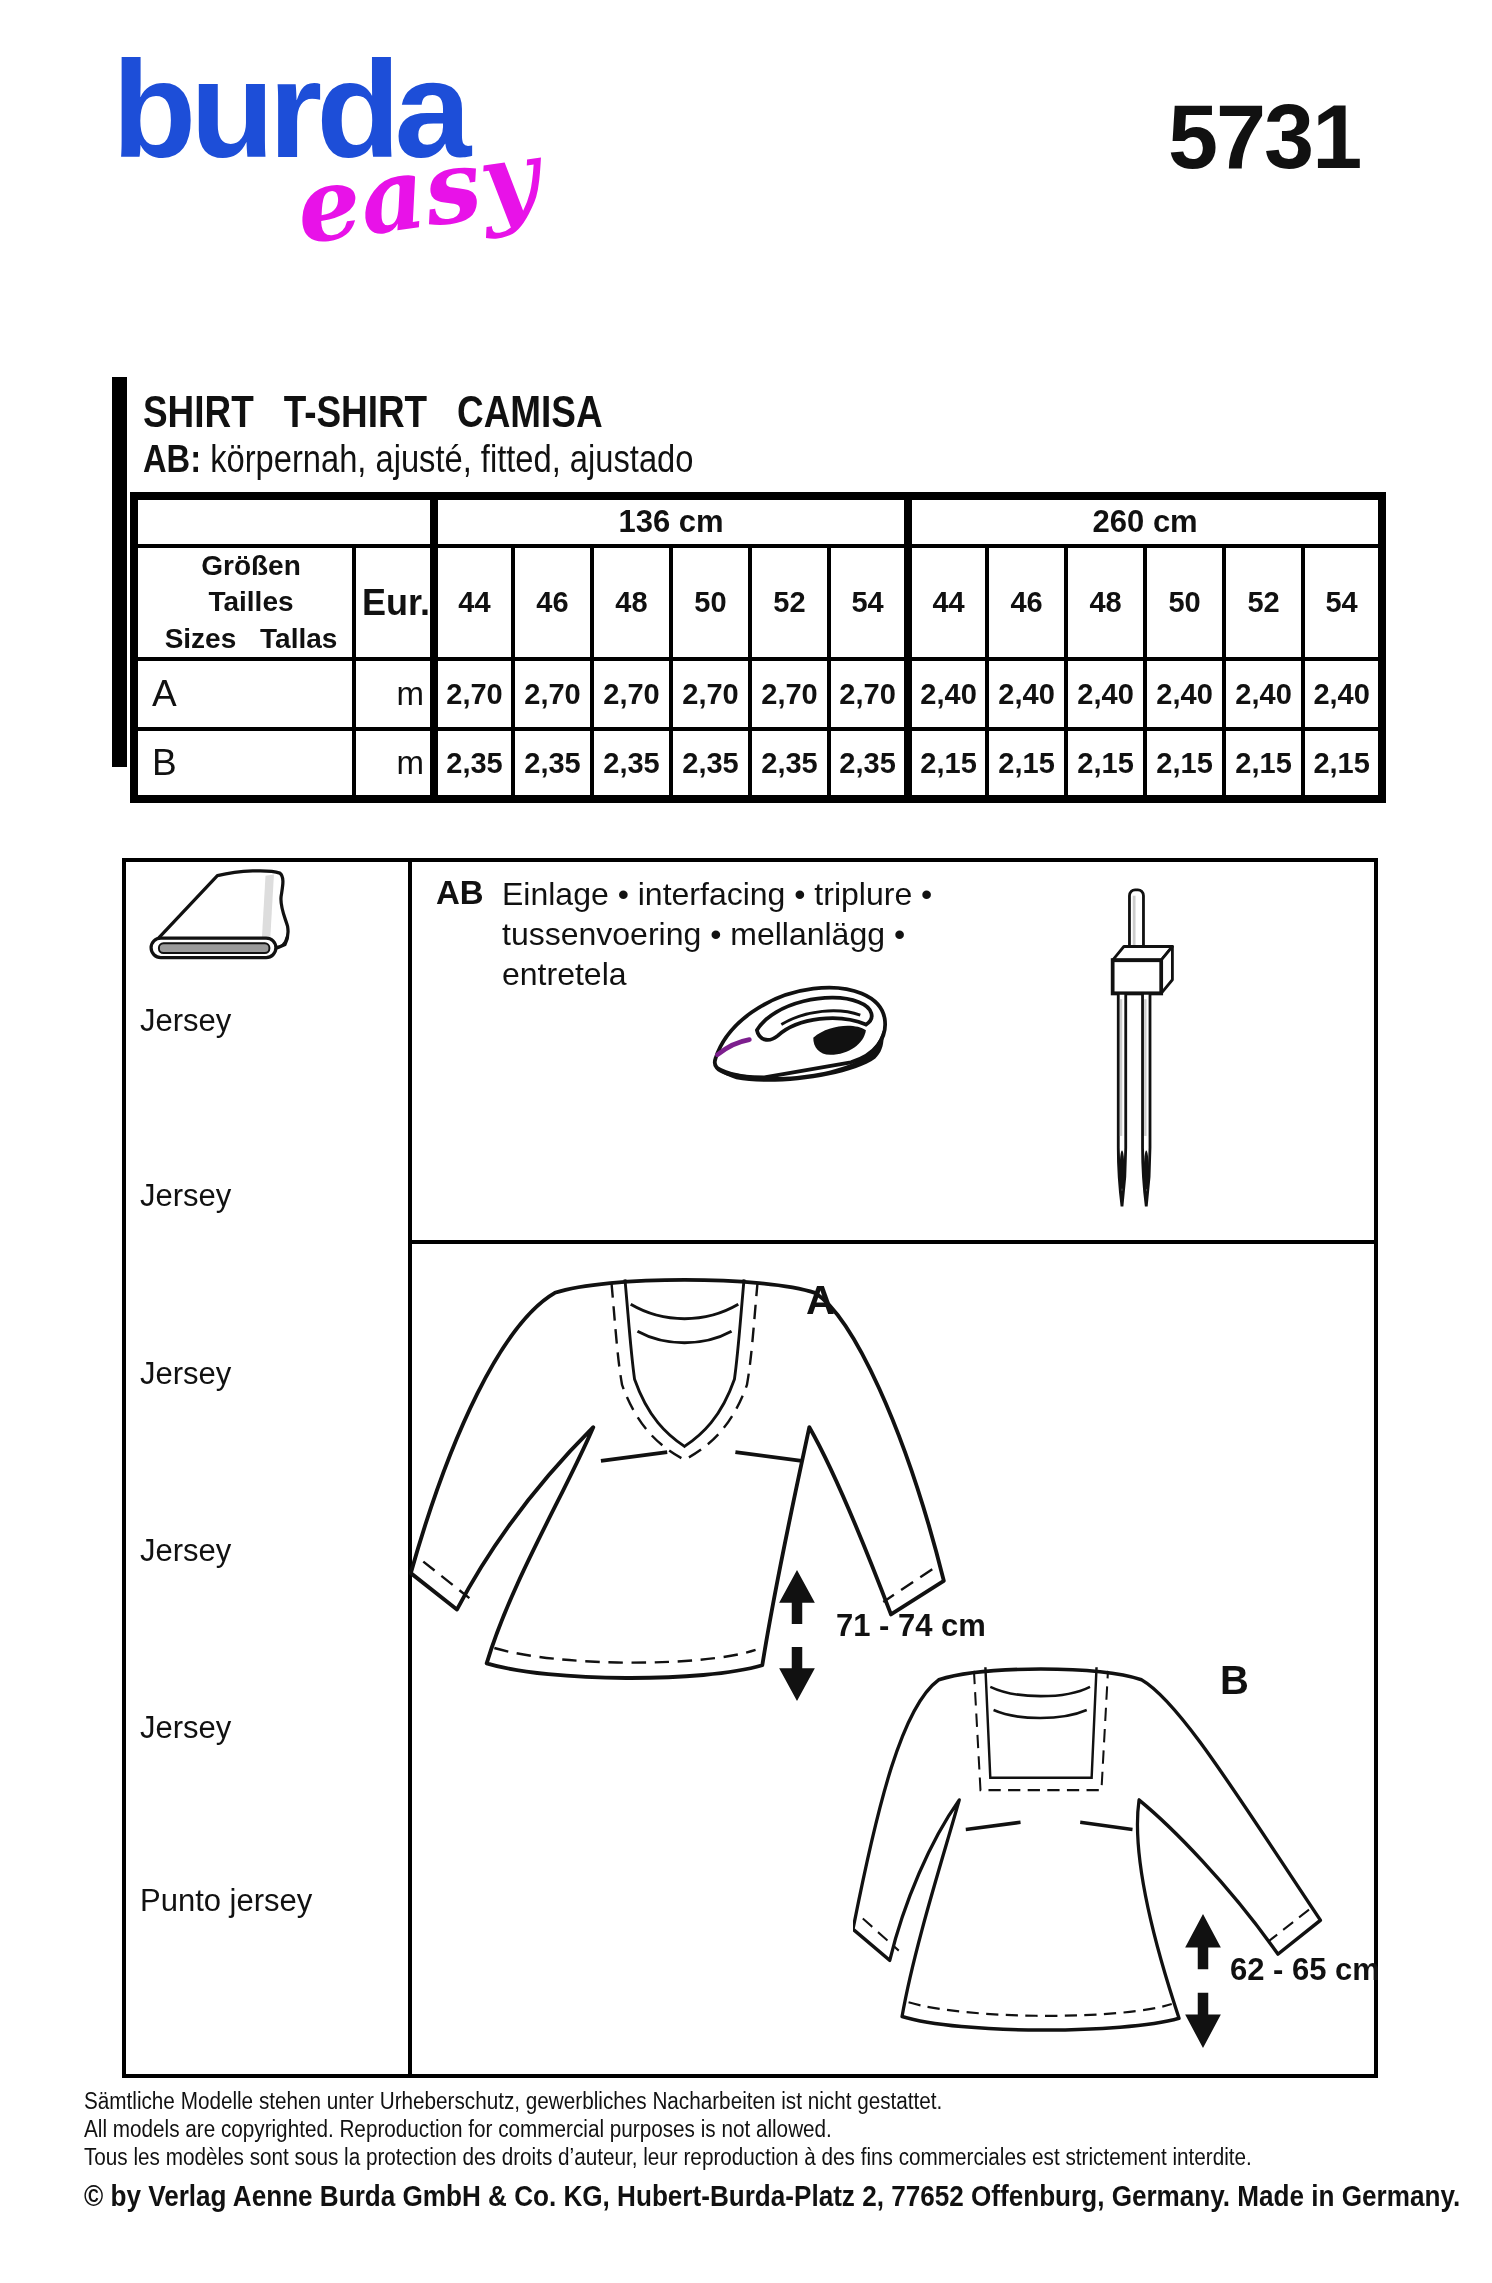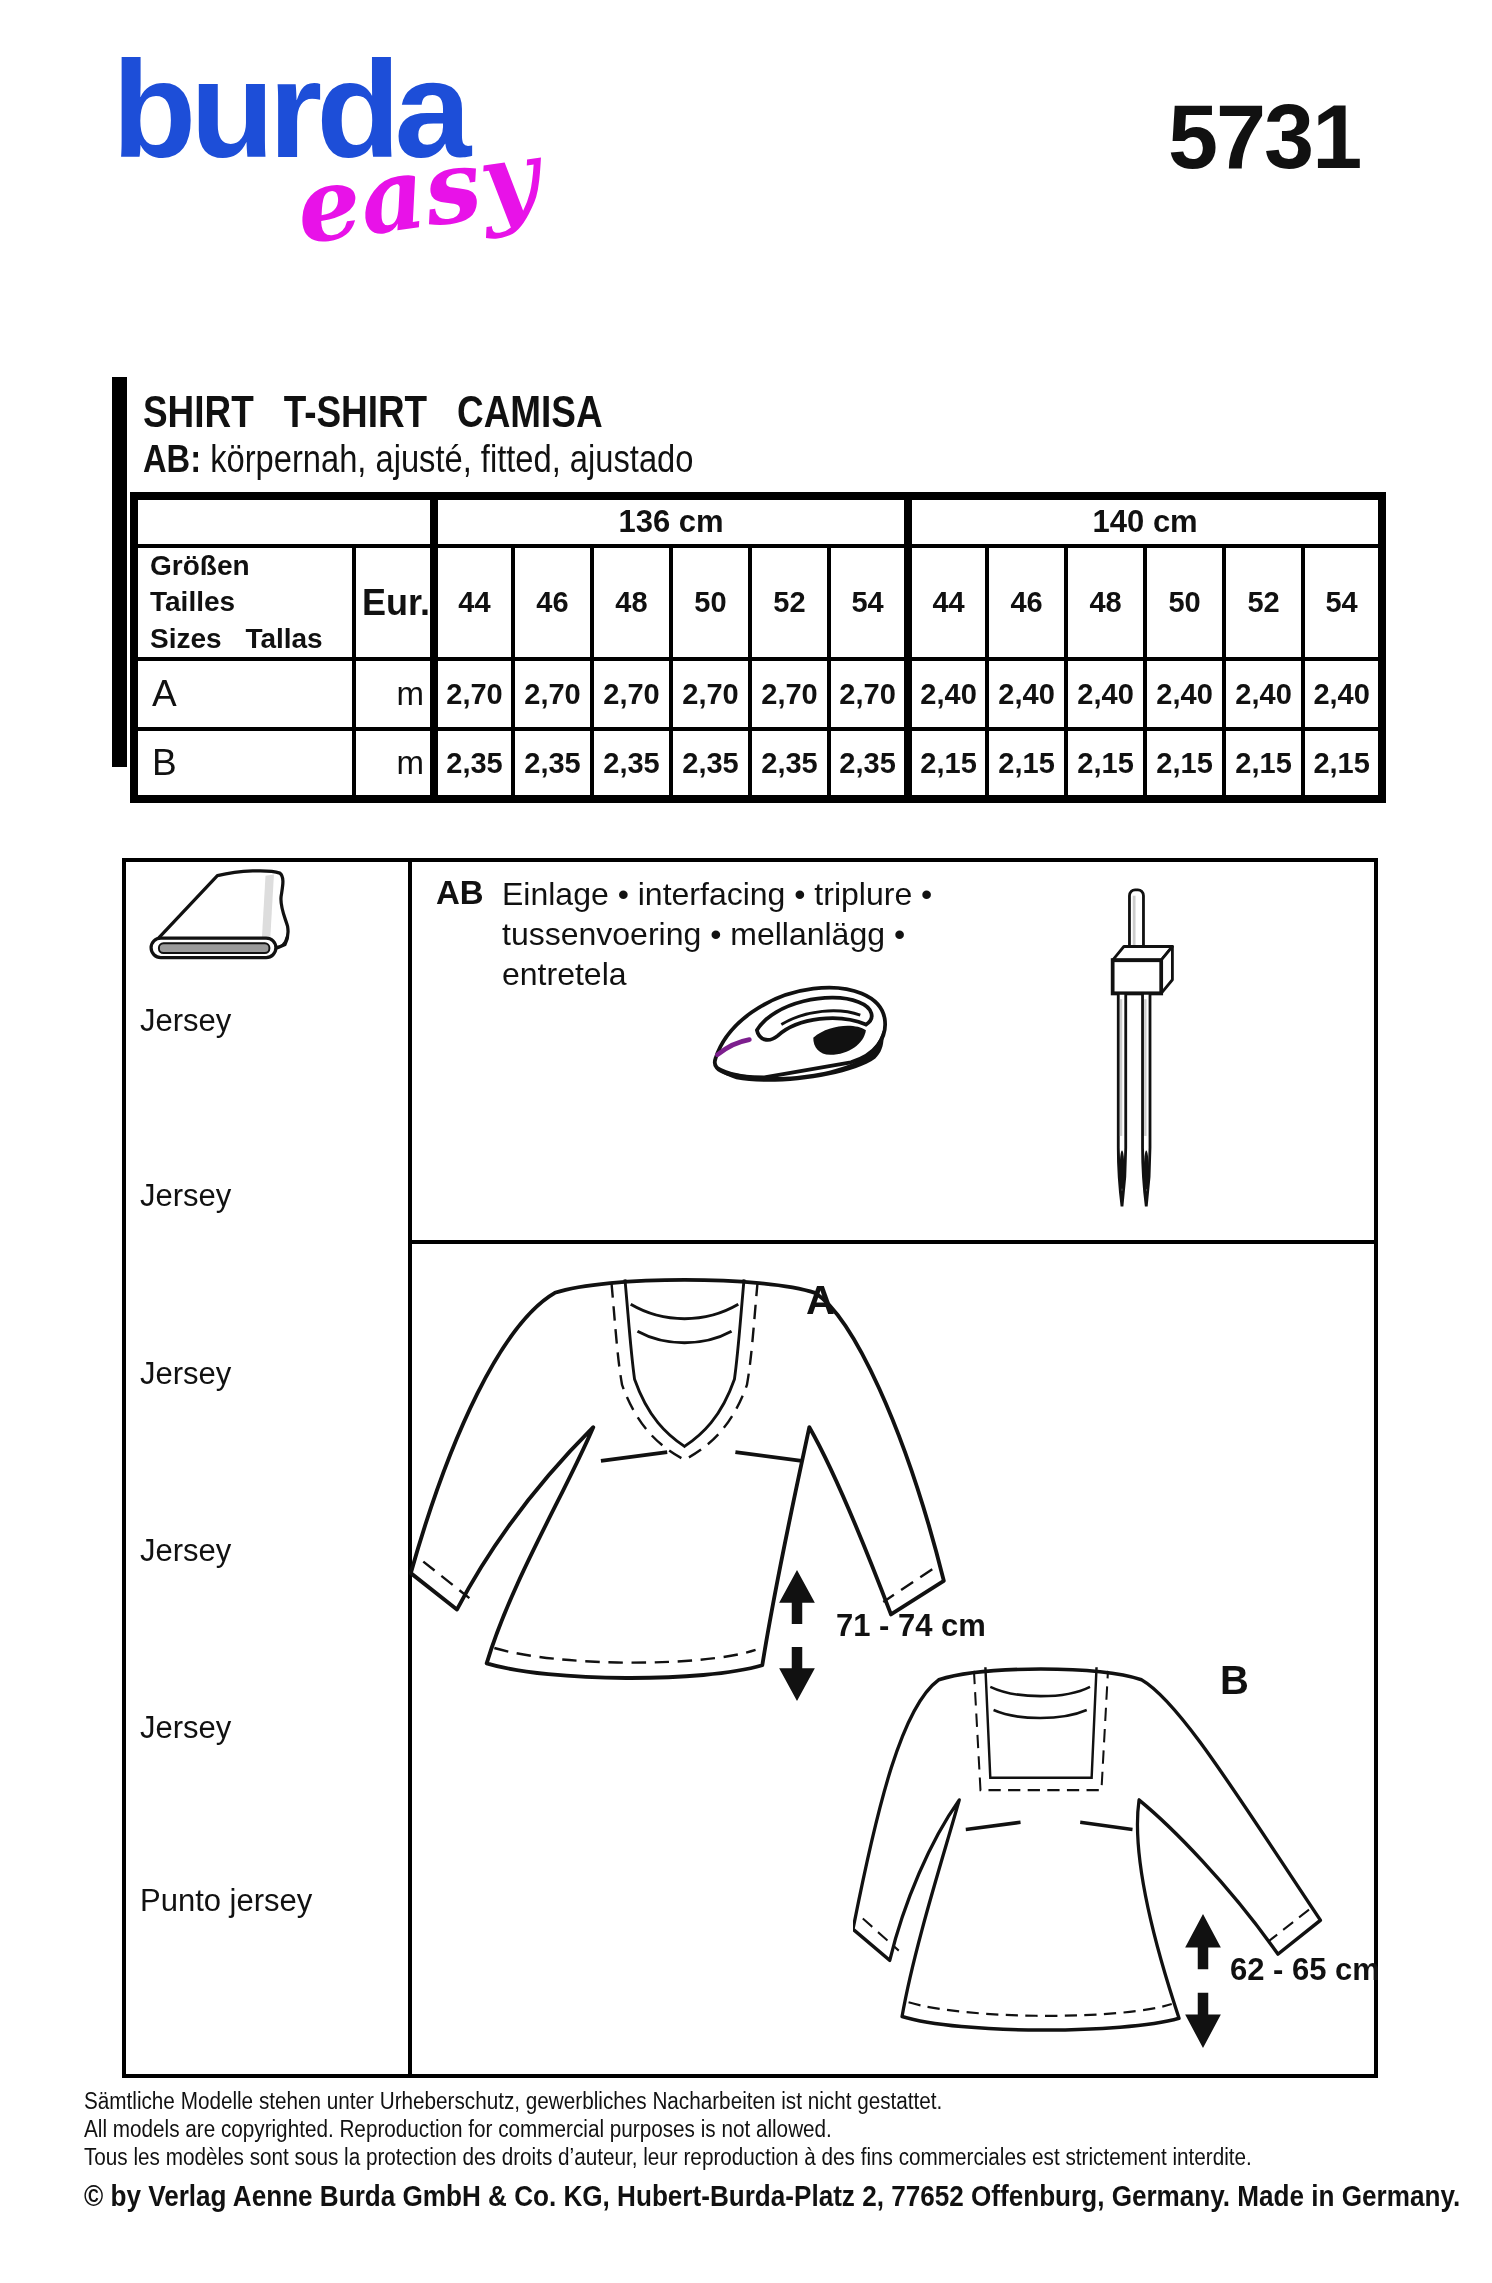--- a/index.html
+++ b/index.html
@@ -28,21 +28,21 @@
   
   .yardage { left:130px; top:492px; border-collapse:collapse; table-layout:fixed;
              width:1248px; }
   .yardage td { border:4px solid #000; vertical-align:middle; text-align:center;
                 font-size:29px; font-weight:bold; overflow:hidden; }
   .yardage { border:8px solid #000; }
   .yardage td.sep-l { border-left-width:8px; }
   .r-group td { height:50px; font-size:31px; }
   .r-sizes td { height:78px; }
   .r-var td   { height:70px; }
-  td.c-label { text-align:left; padding-left:12px; font-size:28px; line-height:1.3;
+  td.c-label { text-align:center; padding-left:12px; font-size:28px; line-height:1.3;
                word-spacing:16px; }
   td.c-eur  { font-size:36px;text-align:right; }
   td.c-var  { text-align:left; padding-left:14px; font-weight:400; font-size:37px; }
   td.c-unit { text-align:right; padding-right:6px; font-weight:400; font-size:33px; }
 
   
   .panel-box { left:122px; top:858px; width:1256px; height:1220px; border:4px solid #000; }
   .v-div { left:408px; top:858px; width:4px; height:1220px; background:#000; }
   .h-div { left:408px; top:1240px; width:970px; height:4px; background:#000; }
 
@@ -85,21 +85,21 @@
   <table class="abs yardage">
     <colgroup>
       <col style="width:220px">
         <col style="width:80px">
       <col span="12" style="width:79px">
     </colgroup>
     <tbody>
         <tr class="r-group">
       <td colspan="2"></td>
       <td colspan="6" class="sep-l">136 cm</td>
-      <td colspan="6" class="sep-l">140 cm</td>
+      <td colspan="6" class="sep-l">260 cm</td>
     </tr>
     <tr class="r-sizes">
       <td class="c-label">
         <div>Größen Tailles</div>
         <div>Sizes Tallas</div>
       </td>
       <td class="c-eur">Eur.</td>
       <td class="sep-l">44</td>
       <td>46</td>
       <td>48</td>

